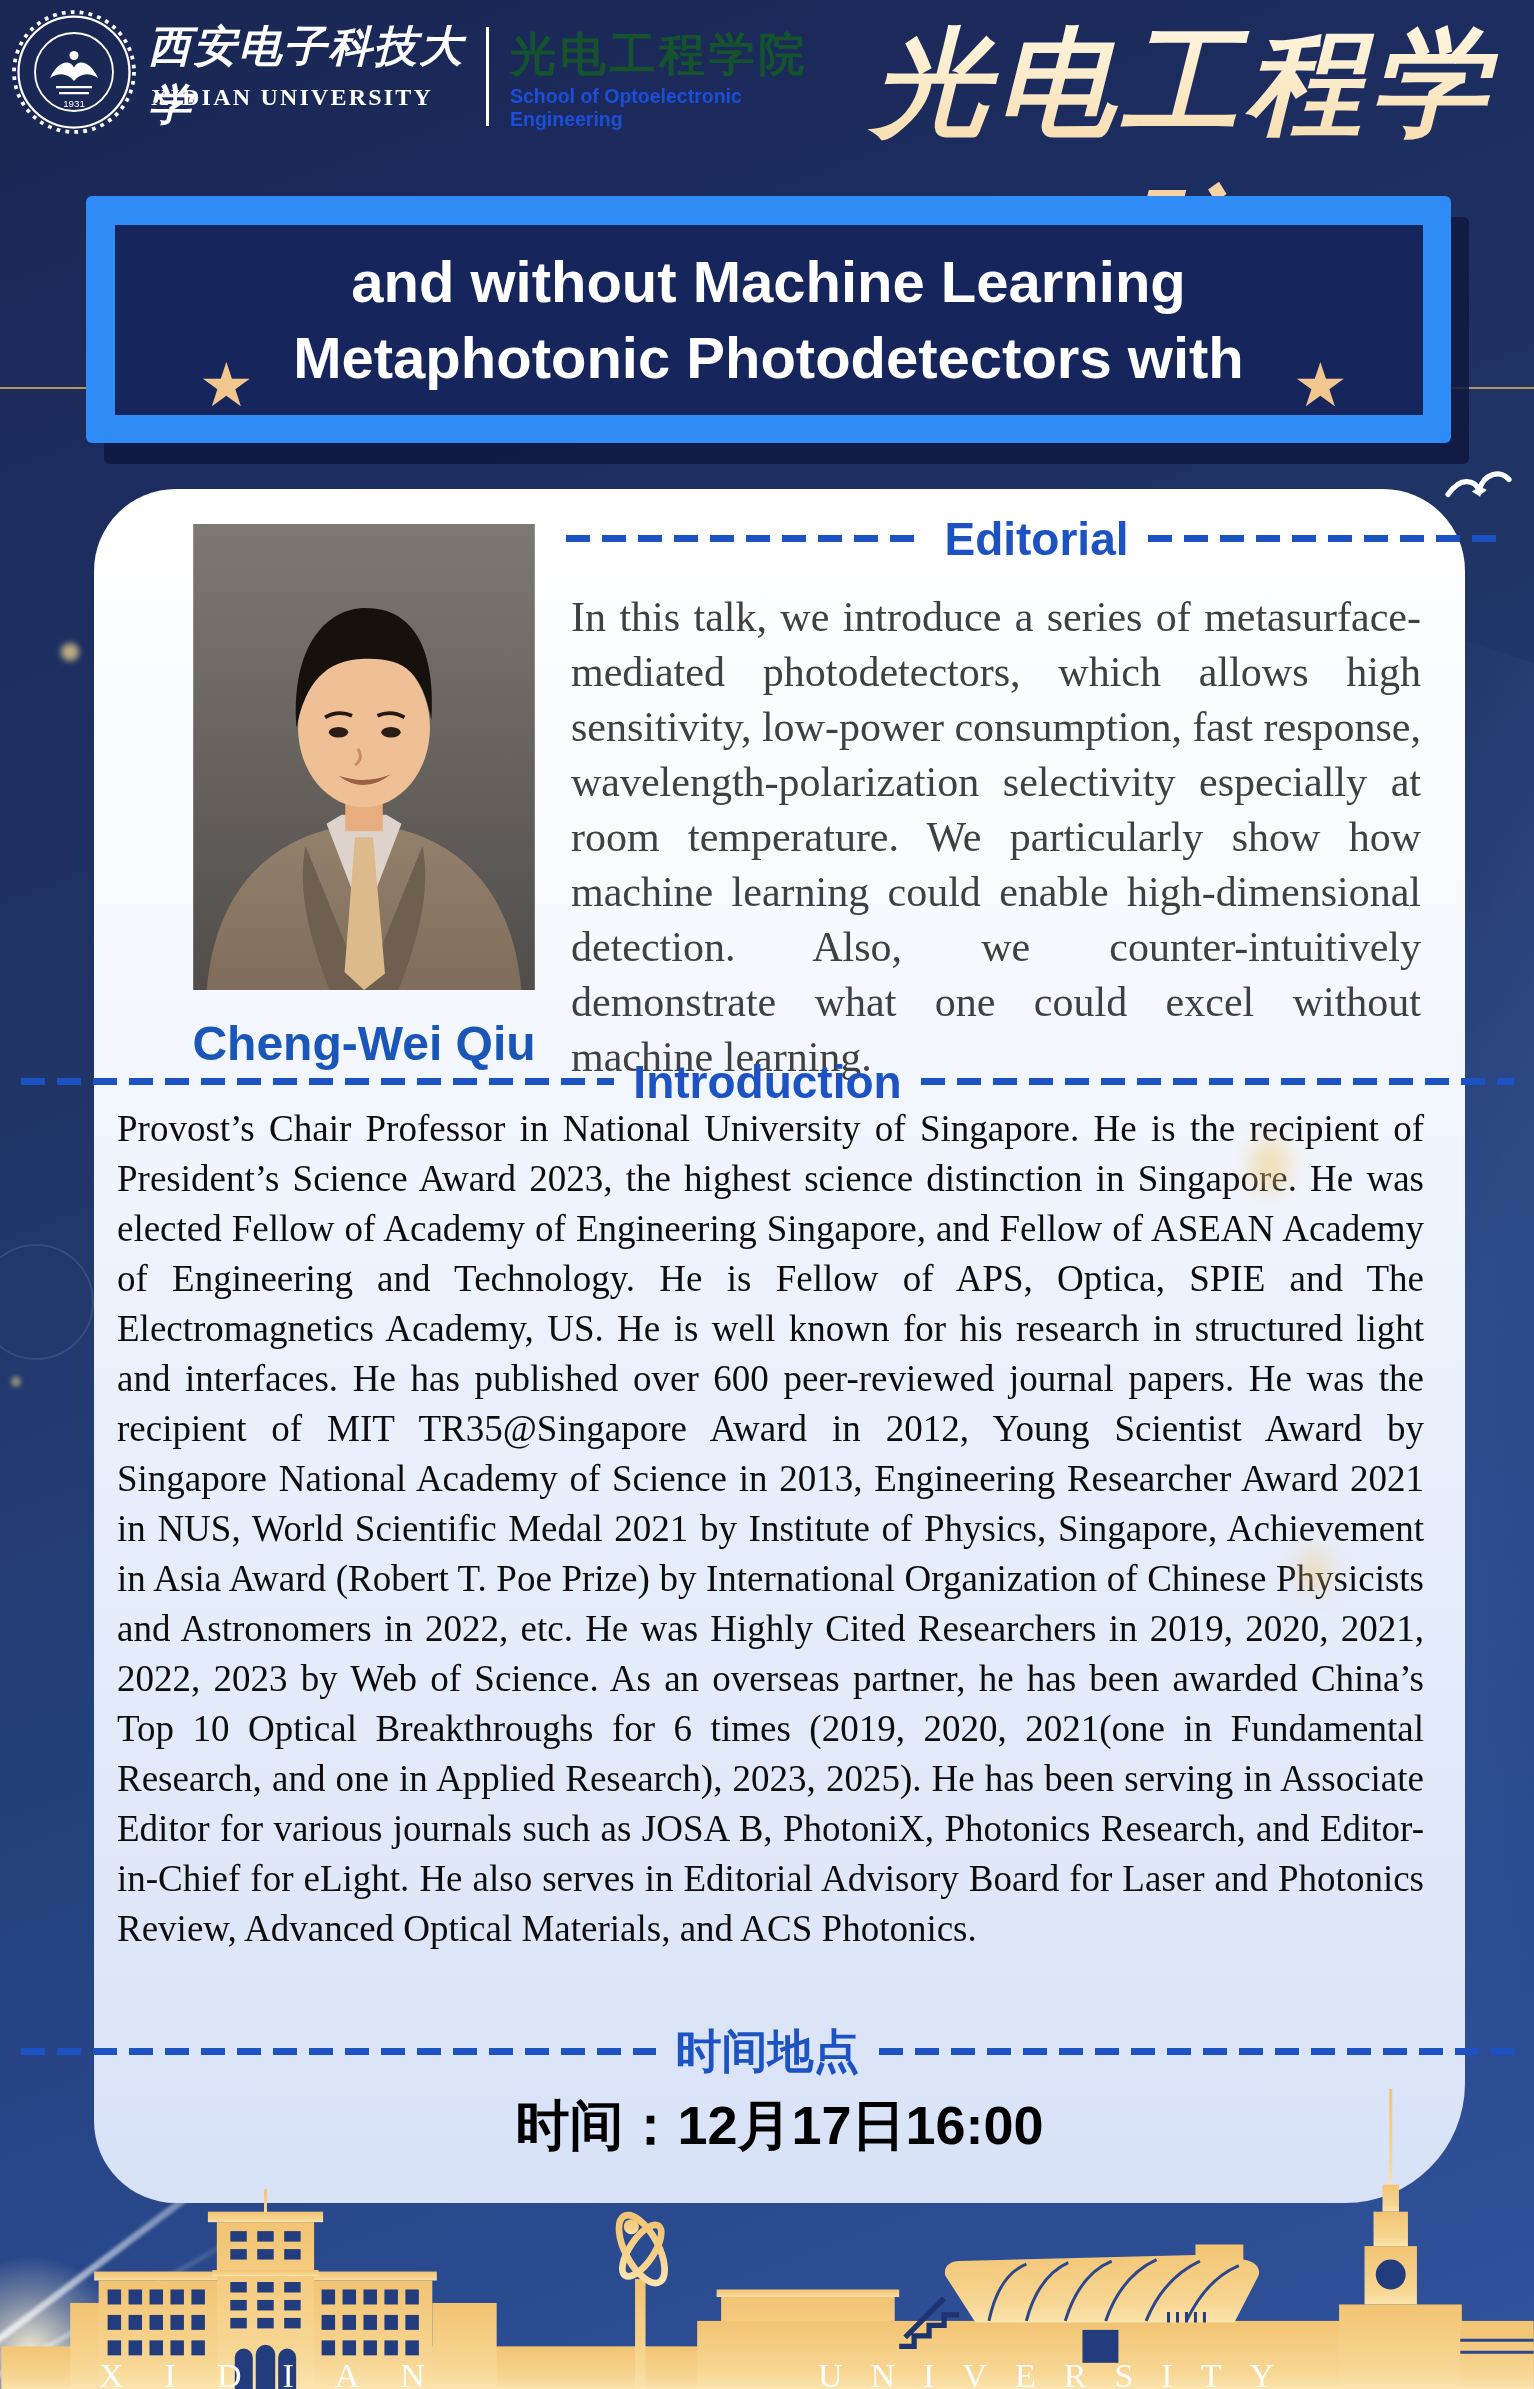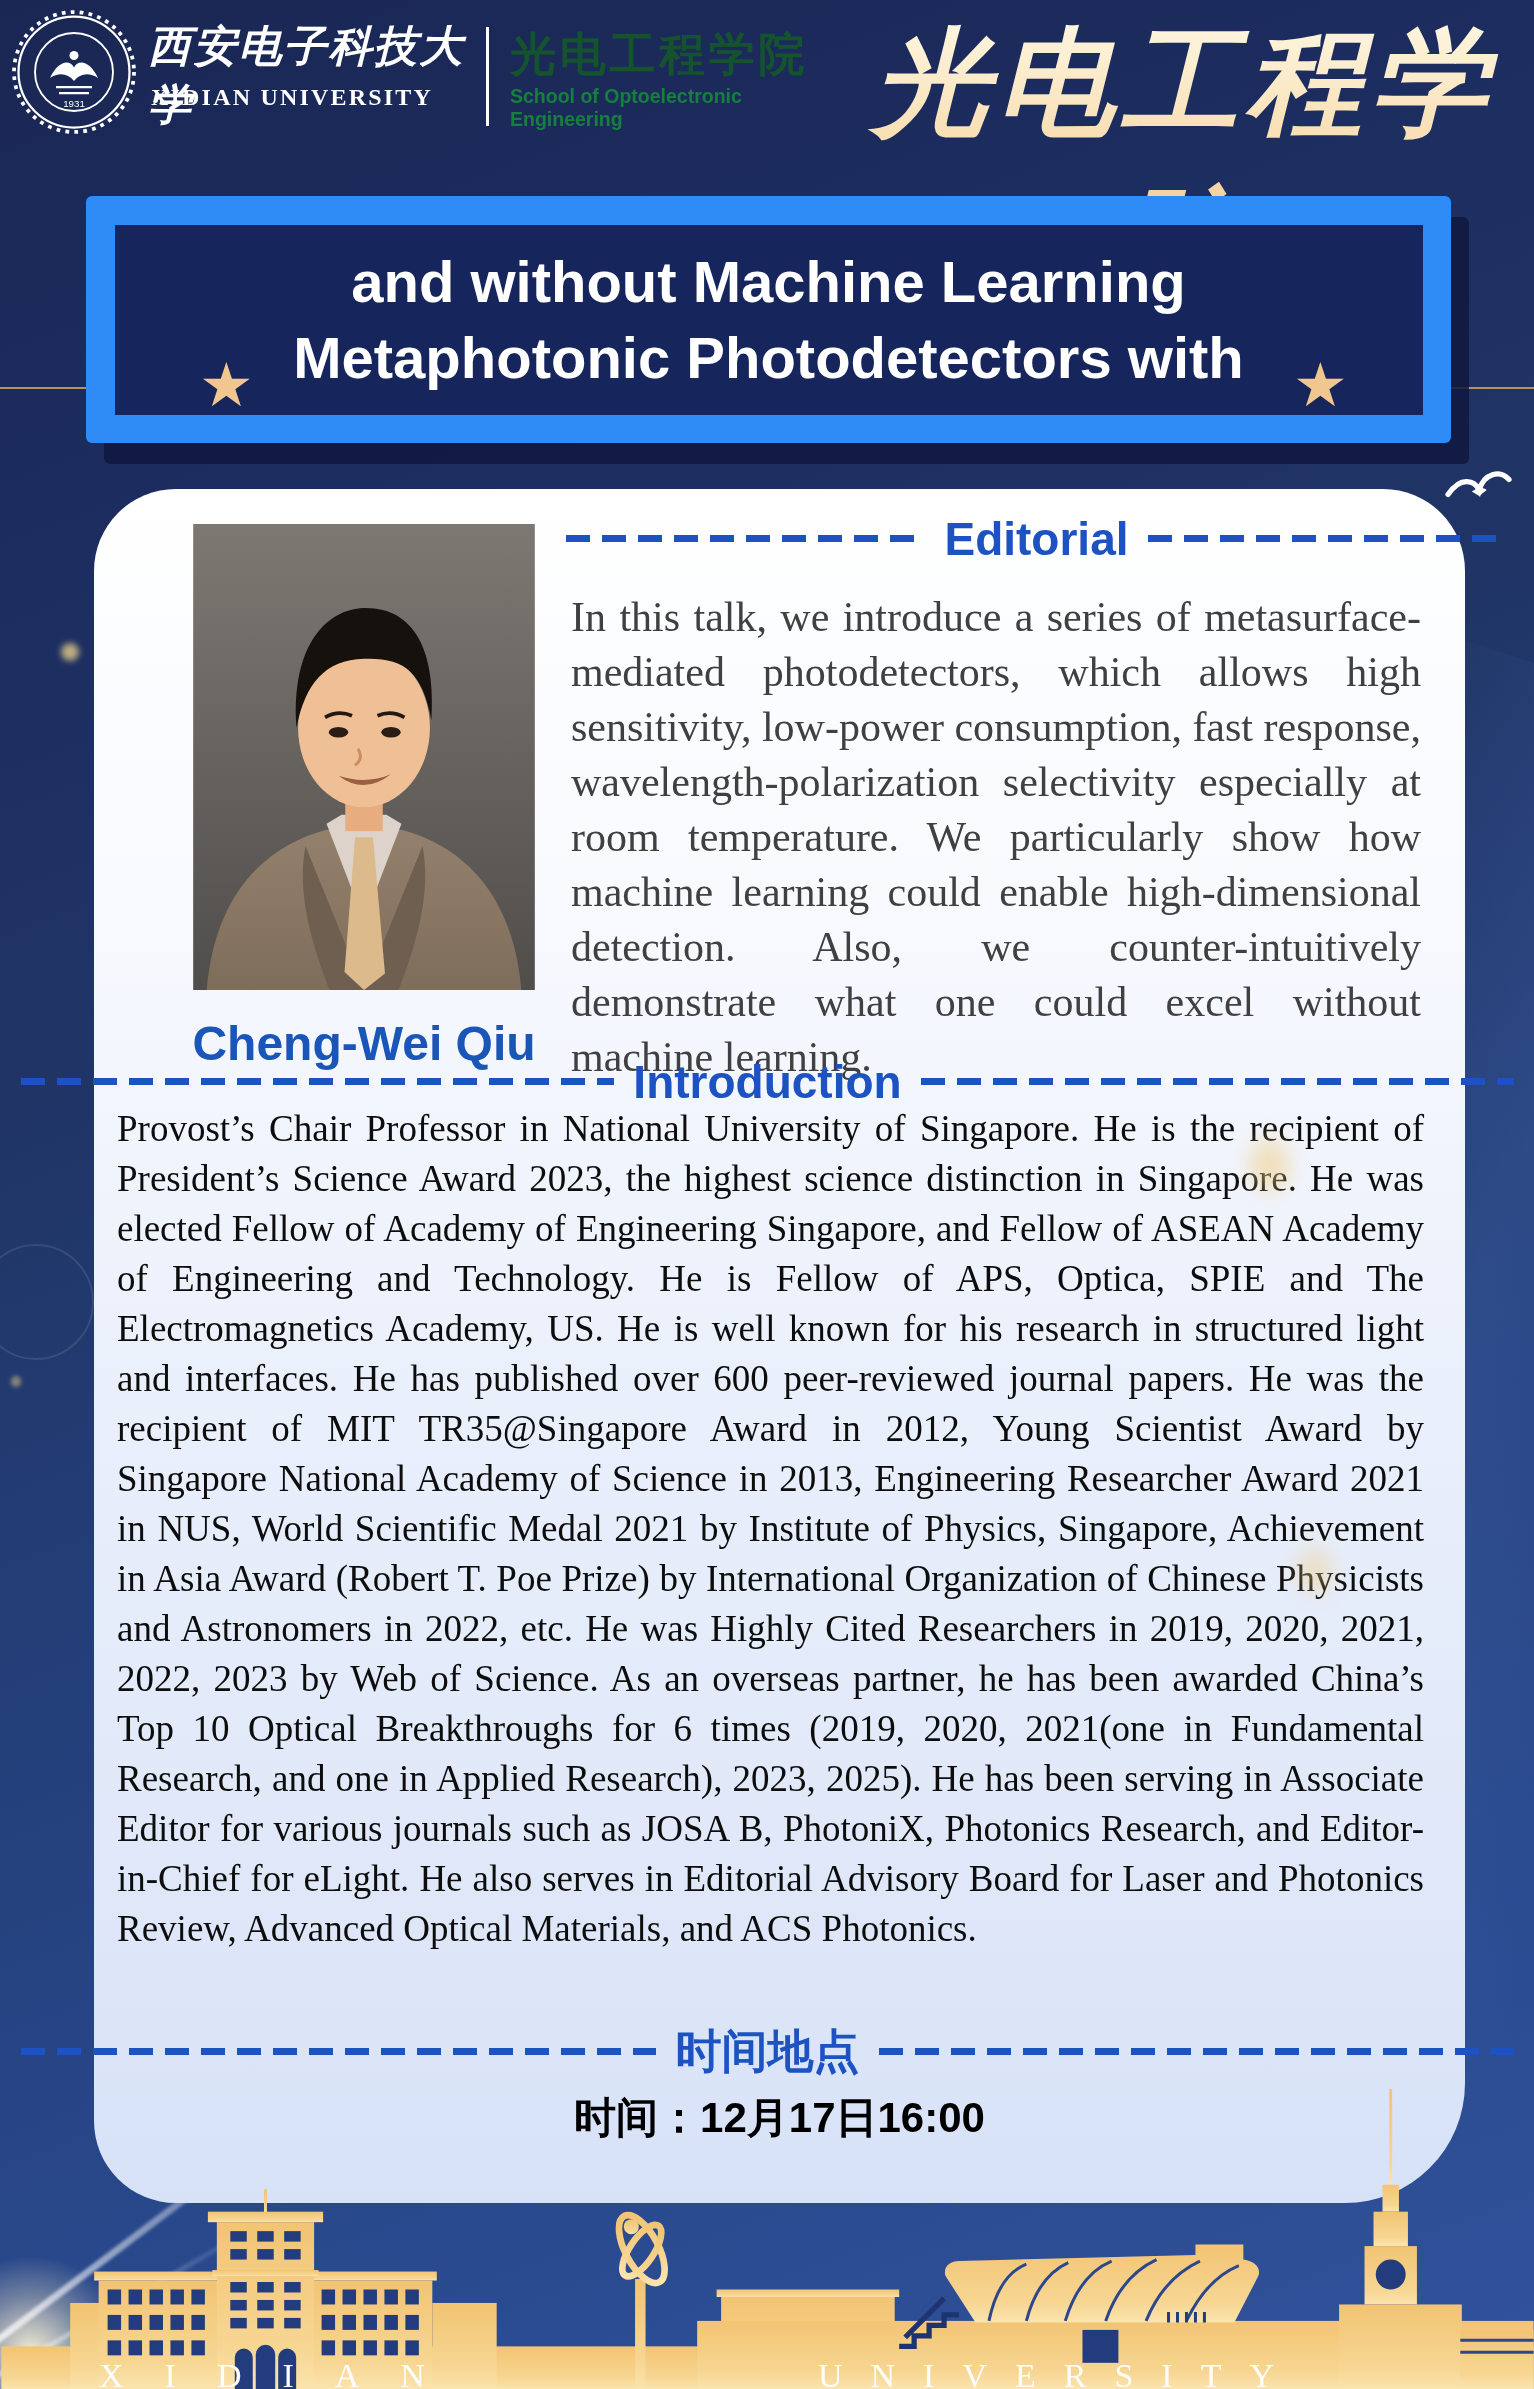--- a/index.html
+++ b/index.html
@@ -8,21 +8,21 @@
        background:linear-gradient(160deg,#1a2754 0%,#1c2c5e 18%,#203566 38%,#24407b 60%,#2a4a8f 82%,#31539c 100%);}
   .abs{position:absolute;}
   
   .seal{left:10.5px;top:9px;width:126px;height:126px;}
   .univ-cn{left:148px;top:18px;width:352px;color:#fff;font-size:43px;font-weight:bold;font-style:italic;
            letter-spacing:2.2px;font-family:"Liberation Serif",serif;}
   .univ-en{left:151px;top:84px;width:352px;color:#fff;font-size:24px;font-weight:bold;letter-spacing:2.2px;
            font-family:"Liberation Serif",serif;}
   .hdr-divider{left:486px;top:27px;width:3px;height:99px;background:#fff;}
   .school-cn{left:510px;top:24px;width:330px;color:#14532d;font-size:46px;font-weight:bold;letter-spacing:3.7px;}
-  .school-en{left:510px;top:85px;width:330px;color:#15803d;font-size:19.5px;font-weight:bold;}
+  .school-en{left:510px;top:85px;width:330px;color:#1d4ed8;font-size:19.5px;font-weight:bold;}
   .series{left:854px;top:4.5px;width:659px;text-align:center;font-size:117px;font-weight:bold;font-style:italic;
           letter-spacing:7.5px;font-family:"Liberation Serif",serif;
           background:linear-gradient(180deg,#fdf4dc 8%,#f8ddb0 45%,#efbd87 92%);
           -webkit-background-clip:text;background-clip:text;color:transparent;}
   
   .banner{left:86px;top:196px;width:1365px;height:247px;background:#2f8cf6;border-radius:6px;
           box-shadow:18px 21px 0 rgba(15,24,62,0.85);}
   .banner-inner{position:absolute;left:28.5px;top:28.5px;right:28.5px;bottom:28.5px;background:#16265c;
           display:flex;flex-direction:column;justify-content:center;align-items:center;}
   .banner-title{color:#fff;font-size:58px;font-weight:bold;line-height:76px;text-align:center;white-space:nowrap;}
@@ -43,21 +43,21 @@
   .dash{flex:1;height:7.5px;
         background:repeating-linear-gradient(90deg,#1c52c2 0 24px,transparent 24px 36px);}
   .abstract-header{left:566px;top:510px;width:941px;}
   .abstract-text{left:571px;top:590px;width:850px;font-family:"Liberation Serif",serif;font-size:42px;
                  line-height:55px;text-align:justify;color:#404040;}
   .intro-header{left:21px;top:1053px;width:1493px;}
   .intro-text{left:117px;top:1104px;width:1307px;font-family:"Liberation Serif",serif;font-size:37px;
               line-height:50px;text-align:justify;color:#0d0d0d;}
   .schedule-header{left:21px;top:2023px;width:1493px;}
   .schedule-row{left:94px;top:2090px;width:1371px;display:flex;justify-content:center;gap:82px;
-                font-size:42px;font-weight:bold;color:#000;align-items:center;}
+                font-size:54px;font-weight:bold;color:#000;align-items:center;}
   .schedule-item{white-space:nowrap;}
   
   .bird{left:1445px;top:466px;width:67px;height:42px;}
   .spark{border-radius:50%;}
   .spark1{left:61px;top:643px;width:18px;height:18px;background:#d9c389;filter:blur(3px);opacity:.85;}
   .spark2{left:10.5px;top:1376px;width:10.5px;height:10.5px;background:#cdb87f;filter:blur(2.2px);opacity:.6;}
   .ring1{left:-22.5px;top:1244px;width:112px;height:112px;border:2.2px solid rgba(255,255,255,0.10);border-radius:50%;}
   .glow1{left:1250px;top:1139px;width:39px;height:52px;background:#f0cc7e;border-radius:50%;filter:blur(10.5px);opacity:.55;}
   .glow2{left:1298px;top:1548px;width:33px;height:45px;background:#f0cc7e;border-radius:50%;filter:blur(10.5px);opacity:.45;}
   .beam1{left:-120px;top:2222px;width:539px;height:6.7px;background:linear-gradient(90deg,rgba(255,255,255,.85),rgba(255,255,255,0));

